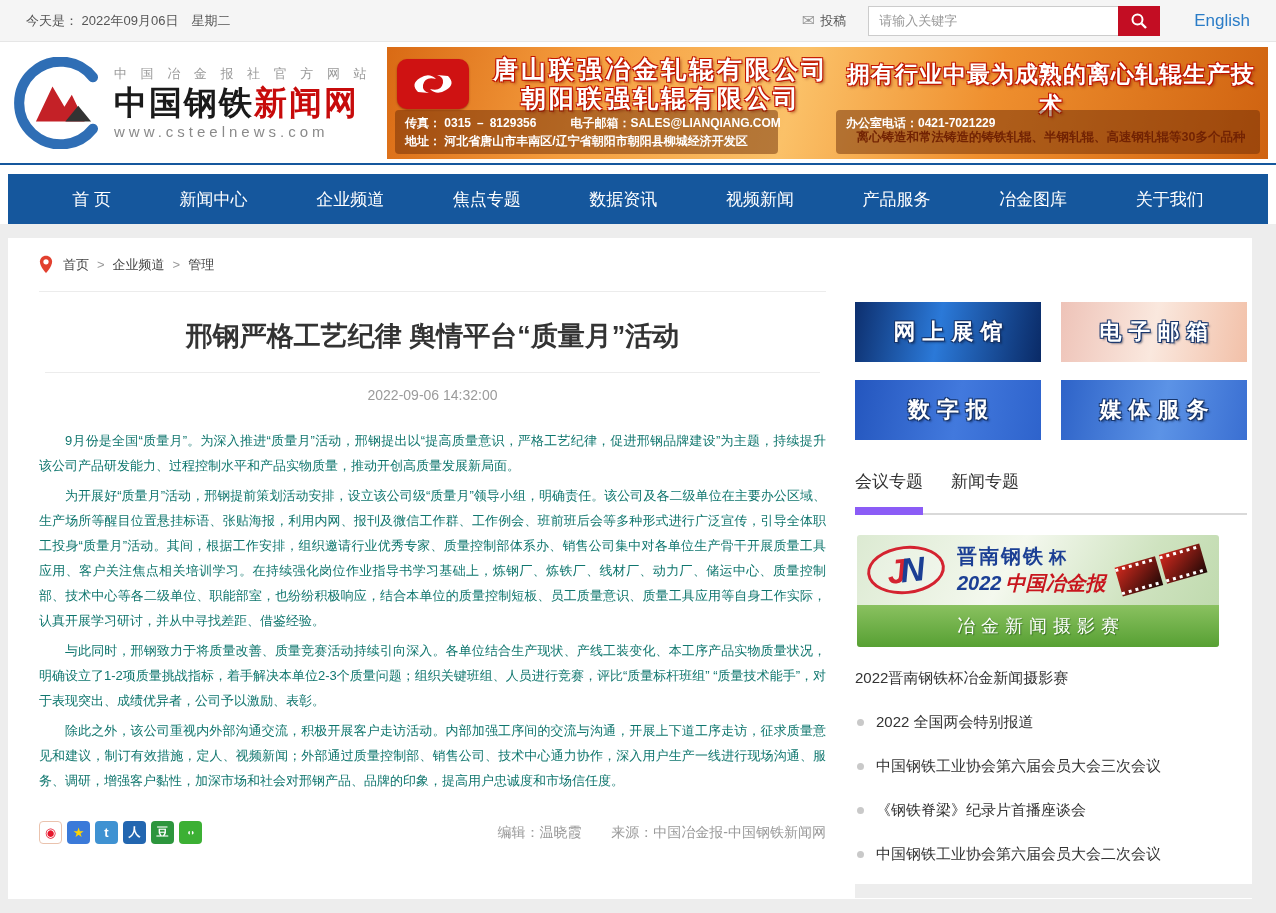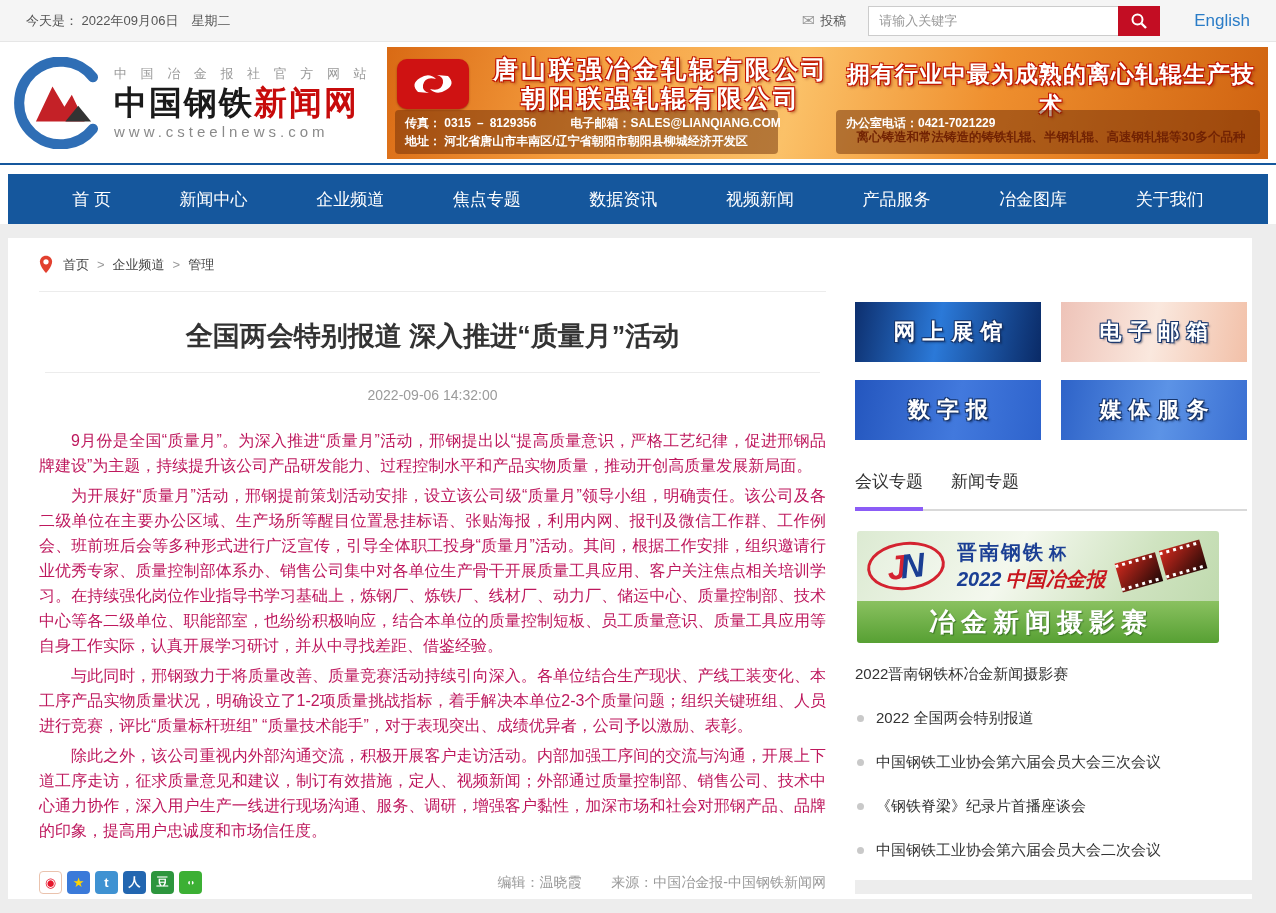--- a/index.html
+++ b/index.html
@@ -58,21 +58,21 @@
   .main{width:815px;margin-left:17px;padding:0 14px;}
   .breadcrumb{height:54px;display:flex;align-items:center;border-bottom:1px solid #ececec;
     font-size:13px;color:#555;}
   .breadcrumb .pin{margin-right:10px;display:flex;}
   .breadcrumb a{color:#444;text-decoration:none;cursor:pointer;}
   .breadcrumb .sep{color:#999;margin:0 8px;}
   .art-head{margin:0 6px;padding:26px 0 18px 0;border-bottom:1px solid #ececec;text-align:center;}
   .art-title{font-size:27px;font-weight:bold;color:#333;}
   .art-date{margin-top:14px;text-align:center;font-size:14px;color:#9b9b9b;}
   .art-body{margin-top:25px;}
-  .art-body p{font-size:16px;line-height:25px;color:#be185d;text-indent:2em;text-align:justify;
+  .art-body p{font-size:13px;line-height:25px;color:#0f766e;text-indent:2em;text-align:justify;
     margin-bottom:5px;}
   .art-foot{margin-top:28px;display:flex;align-items:center;}
   .share{display:flex;gap:5px;}
   .ic{width:23px;height:23px;border-radius:4px;display:flex;align-items:center;justify-content:center;
     font-size:13px;font-weight:bold;cursor:pointer;}
   .ic-weibo{background:#fff;border:1px solid #eac3ae;color:#e6162d;}
   .ic-qzone{background:#3b7ad9;color:#ffd400;}
   .ic-tqq{background:#3f92d2;color:#fff;}
   .ic-renren{background:#2266b0;color:#fff;font-size:12px;}
   .ic-douban{background:#2d963d;color:#fff;font-size:12px;}
@@ -85,40 +85,40 @@
   .tile{width:186px;height:60px;display:flex;align-items:center;justify-content:center;cursor:pointer;}
   .tile span{font-size:22px;font-weight:bold;color:#fff;letter-spacing:7px;text-indent:7px;
     text-shadow:1px 1px 0 #17356b,-1px -1px 0 #17356b,1px -1px 0 #17356b,-1px 1px 0 #17356b,2px 2px 2px rgba(10,25,60,.5);}
   .t1{background:linear-gradient(100deg,#0d2f6e,#2b79d8 45%,#0a2a66);}
   .t2{background:linear-gradient(100deg,#eec3b8,#fae8de 50%,#f2c0a8);}
   .t3{background:linear-gradient(100deg,#2456be,#4279dd 55%,#2e63cc);}
   .t4{background:linear-gradient(100deg,#2e63c8,#5c93e6 55%,#3a6fd2);}
   .tabs{margin-top:30px;position:relative;display:flex;gap:28px;}
   .tab{font-size:17px;color:#333;padding-bottom:14px;cursor:pointer;}
   .tabs .rail{position:absolute;left:0;right:2px;bottom:0;height:2px;background:#d9d9d9;}
-  .tab.active{border-bottom:4px solid #8b5cf6;z-index:1;}
+  .tab.active{border-bottom:8px solid #8b5cf6;z-index:1;}
   .contest{margin-top:20px;margin-left:2px;width:362px;height:112px;border-radius:3px;overflow:hidden;
     cursor:pointer;position:relative;
     background:linear-gradient(120deg,#dcead2,#f4f8ee 40%,#cfe3c0 72%,#bcd8aa);}
   .c-top{height:70px;display:flex;align-items:center;padding:0 10px;}
   .jn{width:78px;height:48px;border:3px solid #d42330;border-radius:50%;transform:rotate(-6deg);
     display:flex;align-items:center;justify-content:center;background:rgba(255,255,255,.25);}
   .jn b{font-size:34px;line-height:1;font-style:italic;}
   .jn .j{color:#d42330;margin-right:-6px;}
   .jn .n{color:#1b3f94;}
   .c-mid{margin-left:12px;}
   .c-l1{font-size:20px;font-weight:bold;color:#1b3f94;letter-spacing:2px;}
   .c-l1 .cup{font-size:17px;margin-left:4px;}
   .c-l2{font-size:20px;font-weight:bold;font-style:italic;}
   .c-l2 .yr{color:#1b3f94;margin-right:4px;}
   .c-l2 .pp{color:#c8161e;}
   .c-film{margin-left:auto;}
   .c-band{height:42px;background:linear-gradient(180deg,#8ac160,#57a033);display:flex;align-items:center;
     justify-content:center;}
-  .c-band span{font-size:26px;font-weight:bold;color:#fff;letter-spacing:6px;text-indent:6px;
+  .c-band span{font-size:18px;font-weight:normal;color:#fff;letter-spacing:6px;text-indent:6px;
     text-shadow:1px 1px 1px rgba(30,80,20,.6);}
   .caption{margin-top:22px;font-size:15px;color:#333;cursor:pointer;}
   .topics{margin-top:6px;}
   .topic{margin-top:25px;font-size:15px;color:#333;display:flex;align-items:center;cursor:pointer;}
   .topic .dot{width:7px;height:7px;border-radius:50%;background:#c9c9c9;margin:0 12px 0 2px;flex:none;}
   .sidegap{height:14px;background:#ededed;margin-top:20px;margin-right:-6px;}
   .vid{padding-top:16px;position:relative;}
 </style>
 </head>
 <body>
@@ -210,21 +210,21 @@
           </svg>
         </span>
         <a>首页</a>
         <span class="sep">&gt;</span>
         <a>企业频道</a>
         <span class="sep">&gt;</span>
         <a>管理</a>
       </div>
 
       <div class="art-head">
-        <div class="art-title">全国两会特别报道 深入推进“质量月”活动</div>
+        <div class="art-title">邢钢严格工艺纪律 舆情平台“质量月”活动</div>
       </div>
       <div class="art-date">2022-09-06 14:32:00</div>
 
       <div class="art-body">
         <p>9月份是全国“质量月”。为深入推进“质量月”活动，邢钢提出以“提高质量意识，严格工艺纪律，促进邢钢品牌建设”为主题，持续提升该公司产品研发能力、过程控制水平和产品实物质量，推动开创高质量发展新局面。</p>
         <p>为开展好“质量月”活动，邢钢提前策划活动安排，设立该公司级“质量月”领导小组，明确责任。该公司及各二级单位在主要办公区域、生产场所等醒目位置悬挂标语、张贴海报，利用内网、报刊及微信工作群、工作例会、班前班后会等多种形式进行广泛宣传，引导全体职工投身“质量月”活动。其间，根据工作安排，组织邀请行业优秀专家、质量控制部体系办、销售公司集中对各单位生产骨干开展质量工具应用、客户关注焦点相关培训学习。在持续强化岗位作业指导书学习基础上，炼钢厂、炼铁厂、线材厂、动力厂、储运中心、质量控制部、技术中心等各二级单位、职能部室，也纷纷积极响应，结合本单位的质量控制短板、员工质量意识、质量工具应用等自身工作实际，认真开展学习研讨，并从中寻找差距、借鉴经验。</p>
         <p>与此同时，邢钢致力于将质量改善、质量竞赛活动持续引向深入。各单位结合生产现状、产线工装变化、本工序产品实物质量状况，明确设立了1-2项质量挑战指标，着手解决本单位2-3个质量问题；组织关键班组、人员进行竞赛，评比“质量标杆班组” “质量技术能手”，对于表现突出、成绩优异者，公司予以激励、表彰。</p>
         <p>除此之外，该公司重视内外部沟通交流，积极开展客户走访活动。内部加强工序间的交流与沟通，开展上下道工序走访，征求质量意见和建议，制订有效措施，定人、视频新闻；外部通过质量控制部、销售公司、技术中心通力协作，深入用户生产一线进行现场沟通、服务、调研，增强客户黏性，加深市场和社会对邢钢产品、品牌的印象，提高用户忠诚度和市场信任度。</p>
       </div>
 

